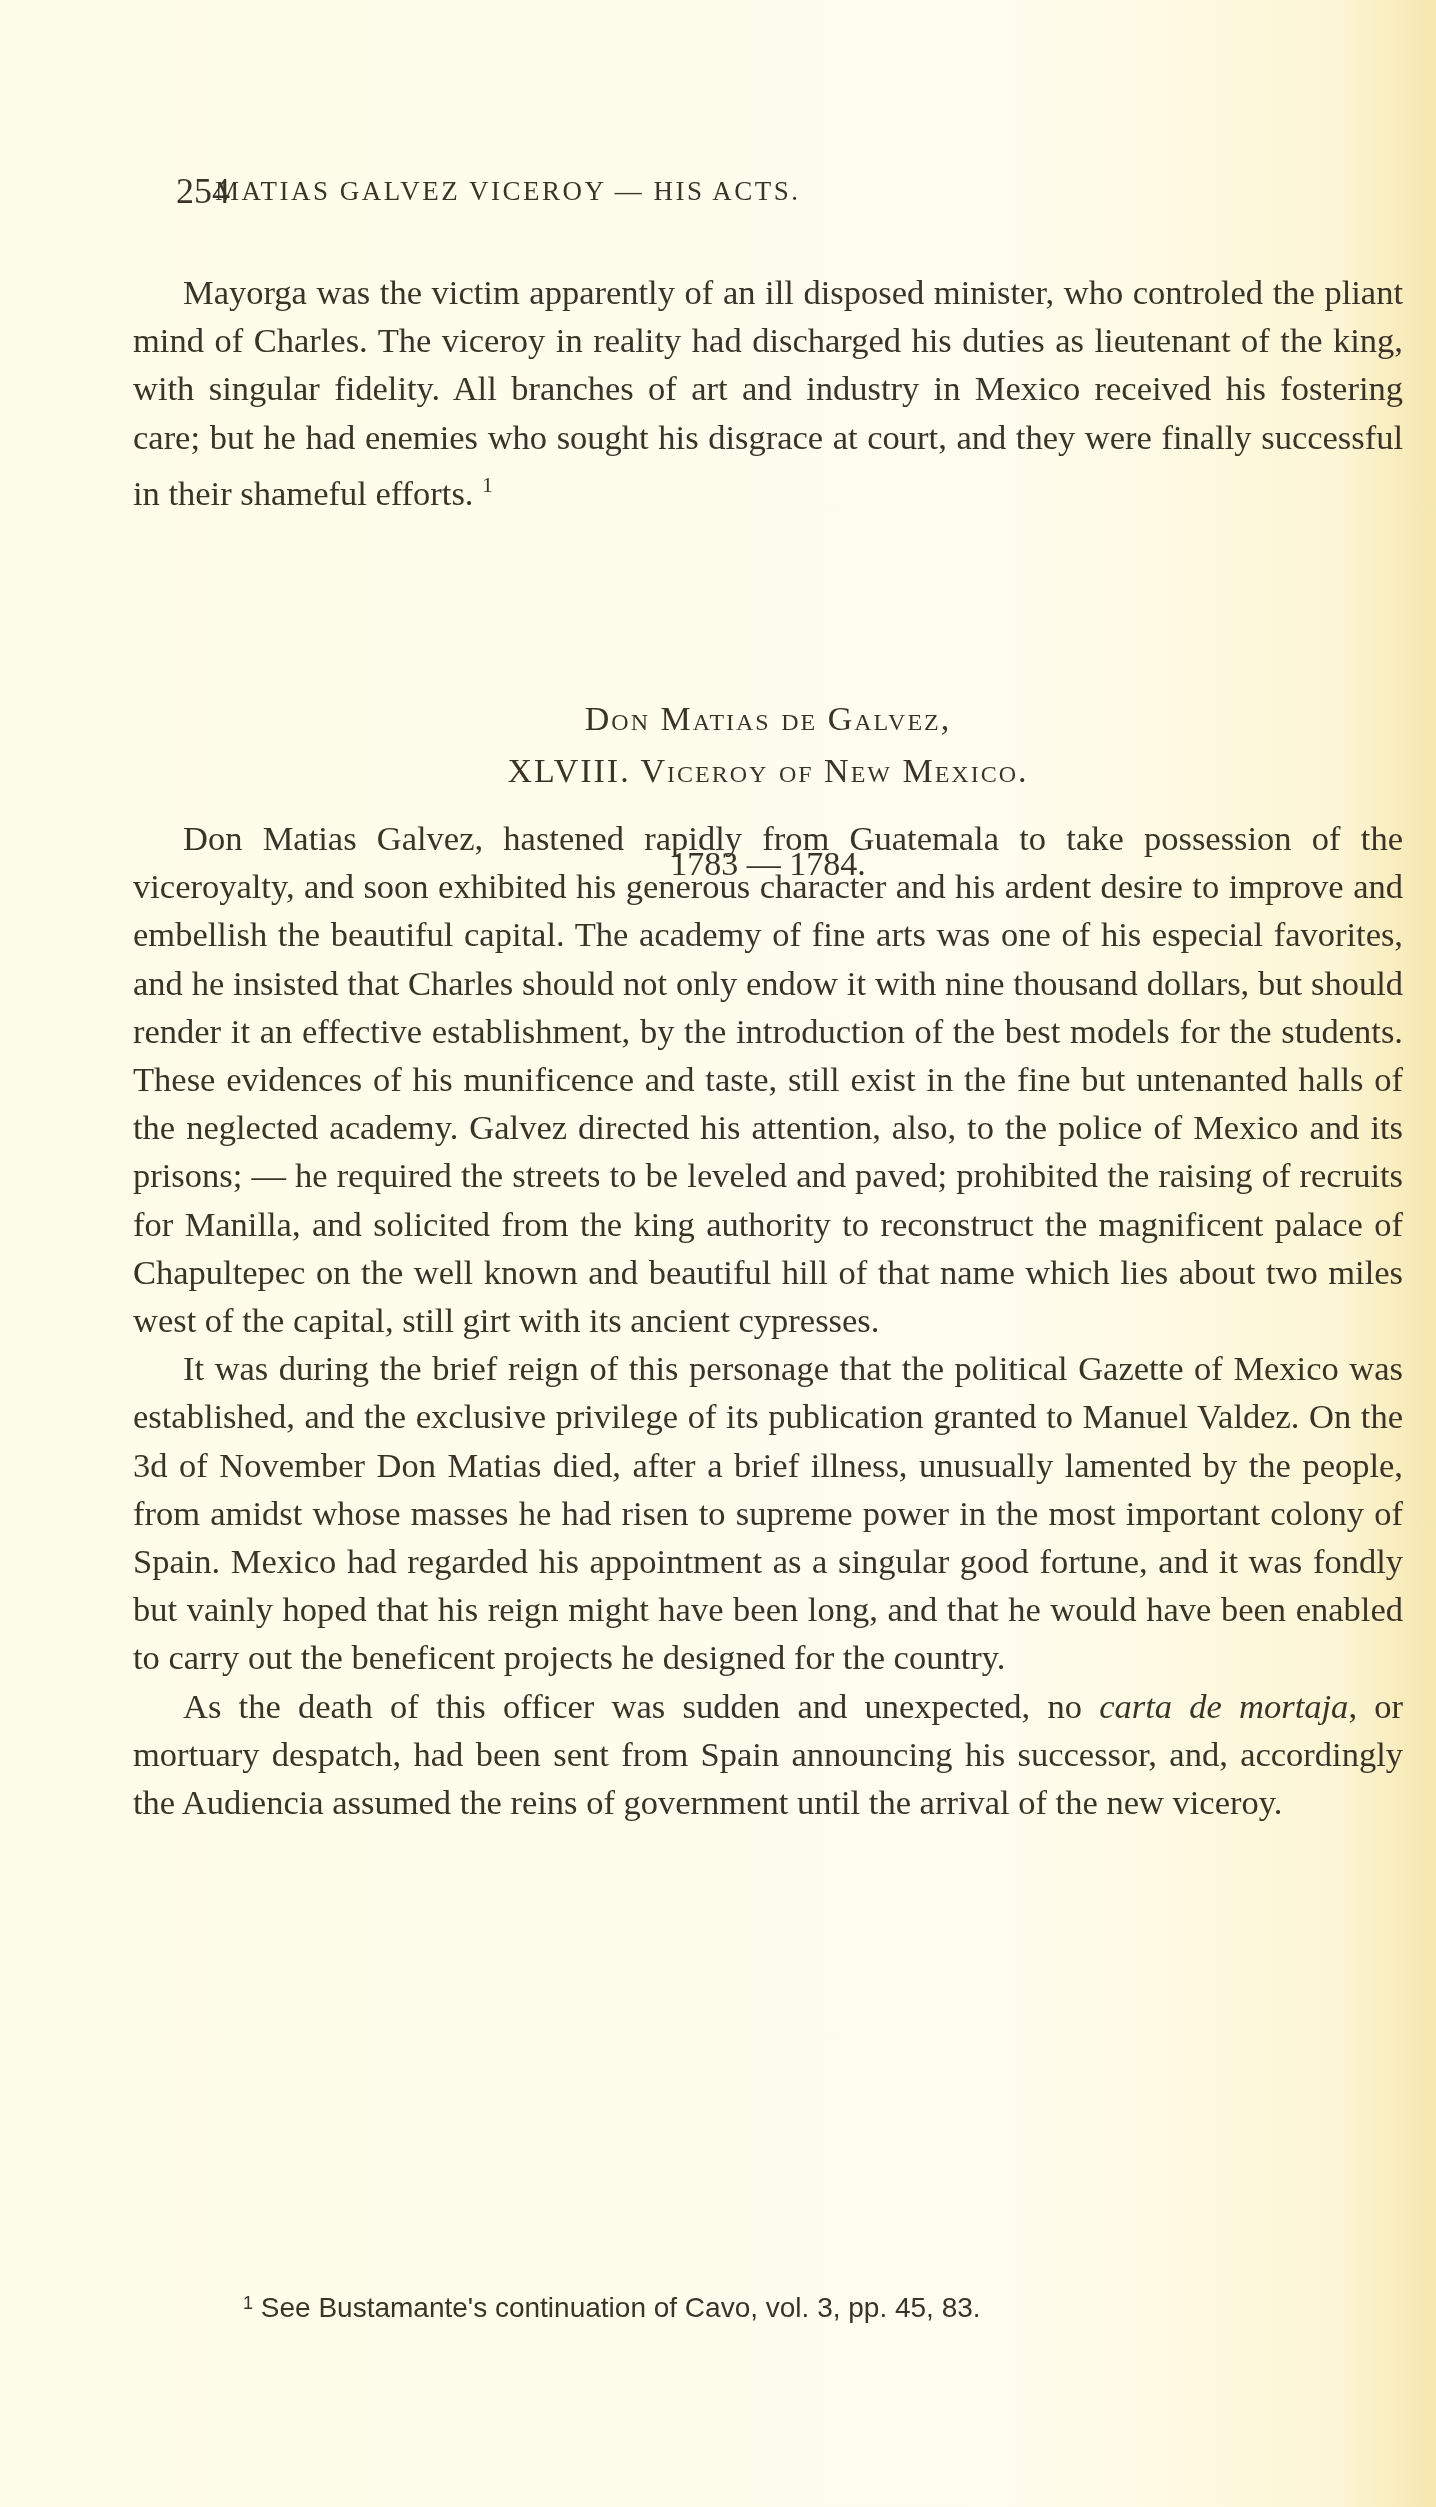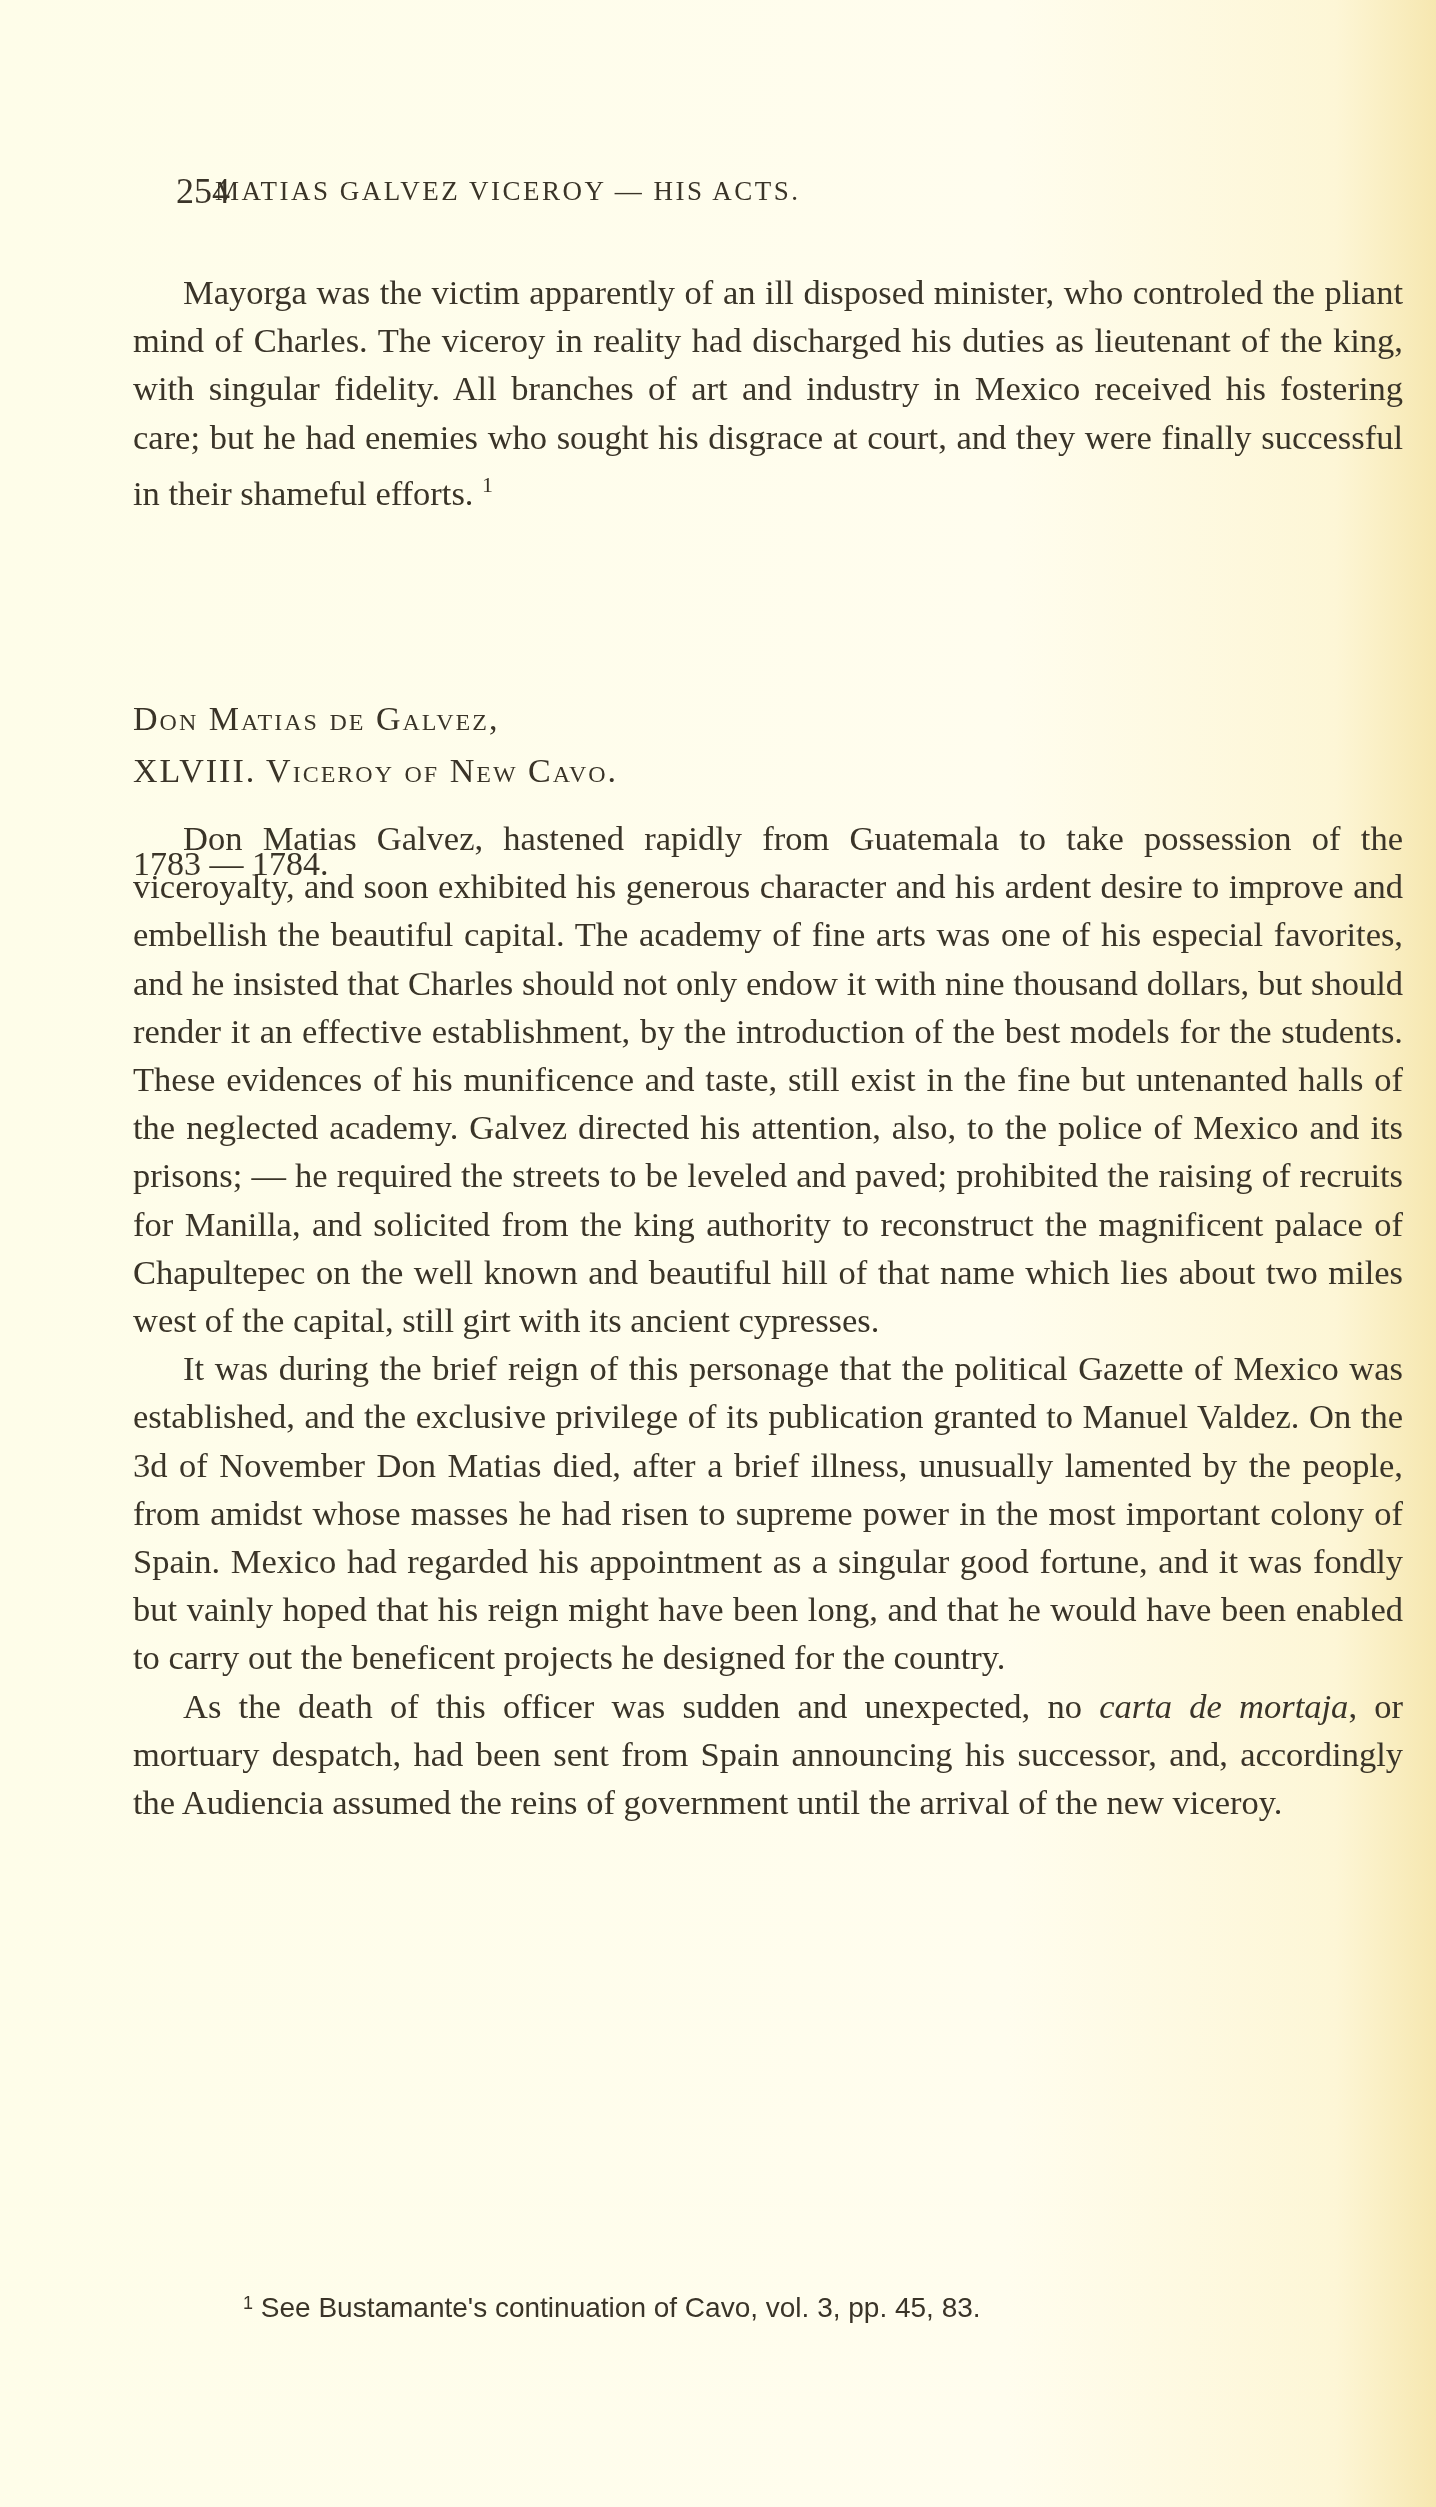--- a/index.html
+++ b/index.html
@@ -11,21 +11,21 @@
     position:relative;
   }
   .page { position:absolute; left:133px; top:0; width:1270px; }
   .running-head { position:absolute; top:170px; left:0; width:1270px; height:44px; }
   .page-number { position:absolute; left:2px; top:0; font-size:36px;margin-left:41px; }
   .running-title { position:absolute; left:82px; top:6px; font-size:27px; letter-spacing:2.5px;text-align:center; }
   .text { position:absolute; left:0; width:1270px; font-size:34.5px; line-height:48.2px; text-align:justify; }
   .text p { margin:0; }
   .indent { text-indent:50px; }
   #block1 { top:268px; }
-  .heading { position:absolute; left:0; width:1270px; font-size:34px; }
+  .heading { position:absolute; left:0; width:1270px; text-align:center; font-size:34px; }
   .sc { font-variant: small-caps; letter-spacing:2px; }
   #h1 { top:700px; }
   #h2 { top:752px; }
   #h3 { top:845px; }
   #block2 { top:814px; }
   em { }
   .footnote { position:absolute; top:2292px; left:110px; font-size:28px; font-family:"Liberation Sans", sans-serif; font-stretch:condensed; }
   .footnote sup { font-size:18px; vertical-align:8px; }
 </style>
 </head>
@@ -35,21 +35,21 @@
   <div class="running-head">
     <span class="page-number">254</span>
     <span class="running-title">MATIAS GALVEZ VICEROY — HIS ACTS.</span>
   </div>
 
   <div class="text" id="block1">
     <p class="indent"><span>Mayorga was the victim apparently of an ill disposed minister, who controled the pliant mind of Charles. The viceroy in reality had discharged his duties as lieutenant of the king, with singular fidelity. All branches of art and industry in Mexico received his fostering care; but he had enemies who sought his disgrace at court, and they were finally successful in their shameful efforts.</span>&nbsp;<sup style="font-size:22px">1</sup></p>
   </div>
 
   <div class="heading sc" id="h1">Don Matias de Galvez,</div>
-  <div class="heading sc" id="h2">XLVIII. Viceroy of New Cavo.</div>
+  <div class="heading sc" id="h2">XLVIII. Viceroy of New Mexico.</div>
   <div class="heading" id="h3">1783 — 1784.</div>
 
   <div class="text" id="block2">
     <p class="indent">Don Matias Galvez, hastened rapidly from Guatemala to take possession of the viceroyalty, and soon exhibited his generous character and his ardent desire to improve and embellish the beautiful capital. The academy of fine arts was one of his especial favorites, and he insisted that Charles should not only endow it with nine thousand dollars, but should render it an effective establishment, by the introduction of the best models for the students. These evidences of his munificence and taste, still exist in the fine but untenanted halls of the neglected academy. Galvez directed his attention, also, to the police of Mexico and its prisons; — he required the streets to be leveled and paved; prohibited the raising of recruits for Manilla, and solicited from the king authority to reconstruct the magnificent palace of Chapultepec on the well known and beautiful hill of that name which lies about two miles west of the capital, still girt with its ancient cypresses.</p>
     <p class="indent">It was during the brief reign of this personage that the political Gazette of Mexico was established, and the exclusive privilege of its publication granted to Manuel Valdez. On the 3d of November Don Matias died, after a brief illness, unusually lamented by the people, from amidst whose masses he had risen to supreme power in the most important colony of Spain. Mexico had regarded his appointment as a singular good fortune, and it was fondly but vainly hoped that his reign might have been long, and that he would have been enabled to carry out the beneficent projects he designed for the country.</p>
     <p class="indent"><span>As the death of this officer was sudden and unexpected, no </span><em>carta de mortaja</em><span>, or mortuary despatch, had been sent from Spain announcing his successor, and, accordingly the Audiencia assumed the reins of government until the arrival of the new viceroy.</span></p>
   </div>
 
   <div class="footnote">
     <sup>1</sup>

